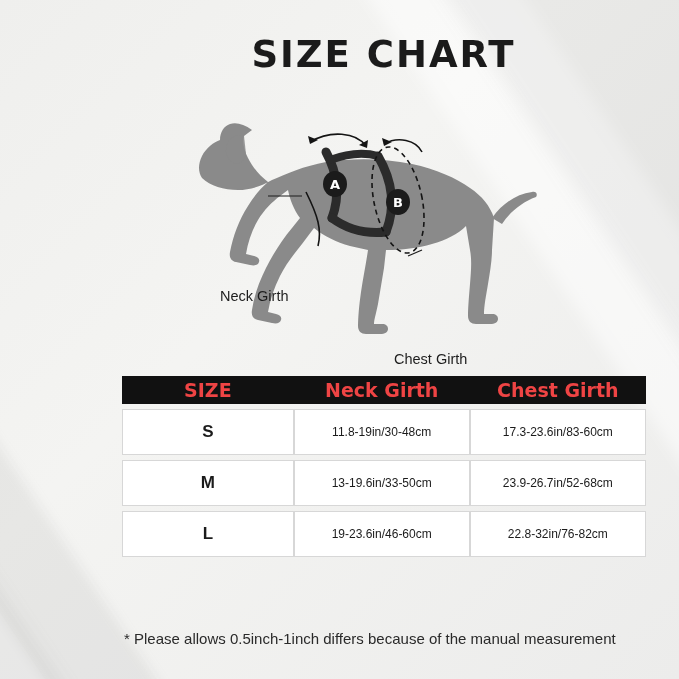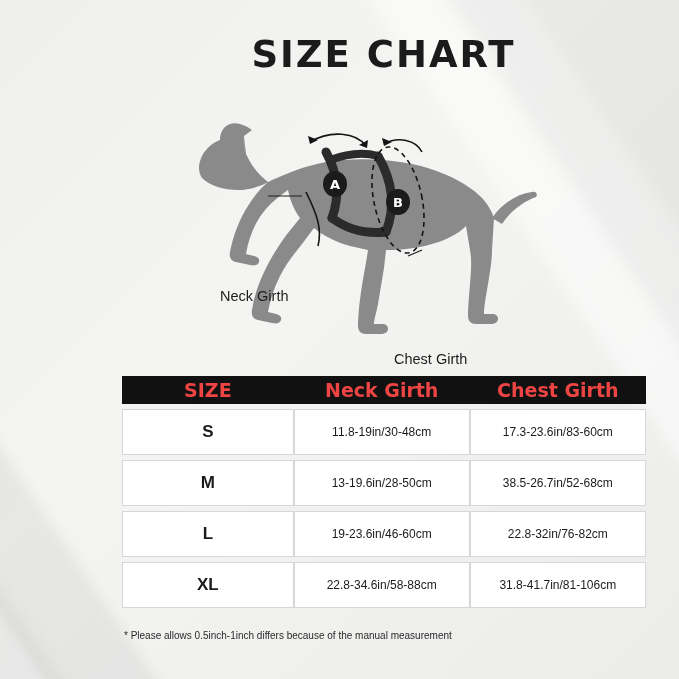--- a/index.html
+++ b/index.html
@@ -135,21 +135,21 @@
     height: 22px;
   }
   table.size-table td.size-cell {
     font-size: 17px;
     font-weight: bold;
   }
   .footnote {
     position: absolute;
     left: 80px;
     top: 630px;
-    font-size: 10px;
+    font-size: 15px;
     color: #2a2a2a;
     font-family: "Liberation Sans", sans-serif;
   }
 </style>
 </head>
 <body>
 
 <div id="page">
   <div class="band band1"></div>
   <div class="band band2"></div>
@@ -284,31 +284,26 @@
         </tr>
       </thead>
       <tbody>
         <tr>
           <td class="size-cell">S</td>
           <td>11.8-19in/30-48cm</td>
           <td>17.3-23.6in/83-60cm</td>
         </tr>
         <tr>
           <td class="size-cell">M</td>
-          <td>13-19.6in/28-50cm</td>
-          <td>38.5-26.7in/52-68cm</td>
+          <td>13-19.6in/33-50cm</td>
+          <td>23.9-26.7in/52-68cm</td>
         </tr>
         <tr>
           <td class="size-cell">L</td>
           <td>19-23.6in/46-60cm</td>
           <td>22.8-32in/76-82cm</td>
         </tr>
-        <tr>
-          <td class="size-cell">XL</td>
-          <td>22.8-34.6in/58-88cm</td>
-          <td>31.8-41.7in/81-106cm</td>
-        </tr>
       </tbody>
     </table>
 
     <div class="footnote">* Please allows 0.5inch-1inch differs because of the  manual measurement</div>
   </div>
 </div>
 
 </body></html>

